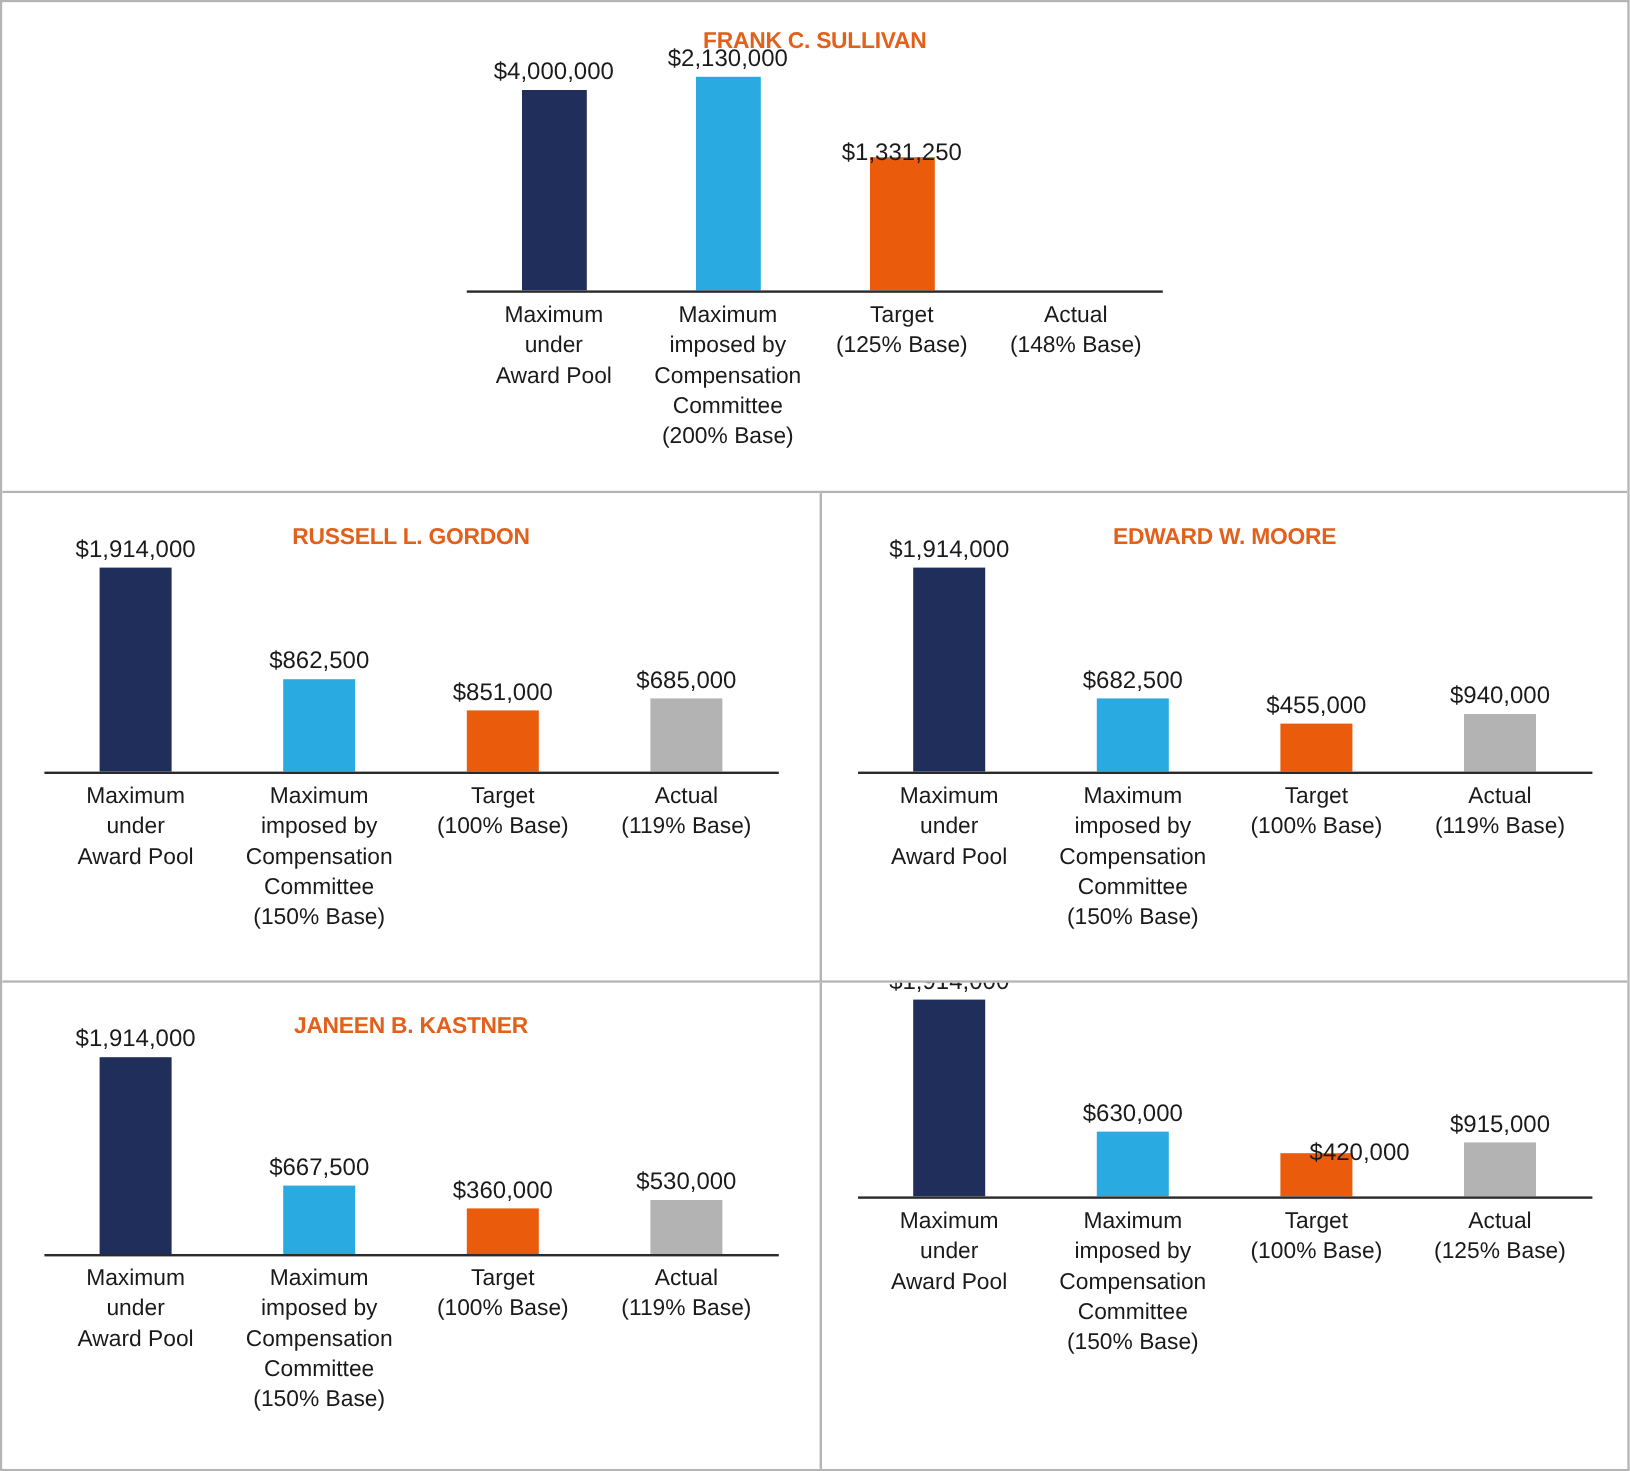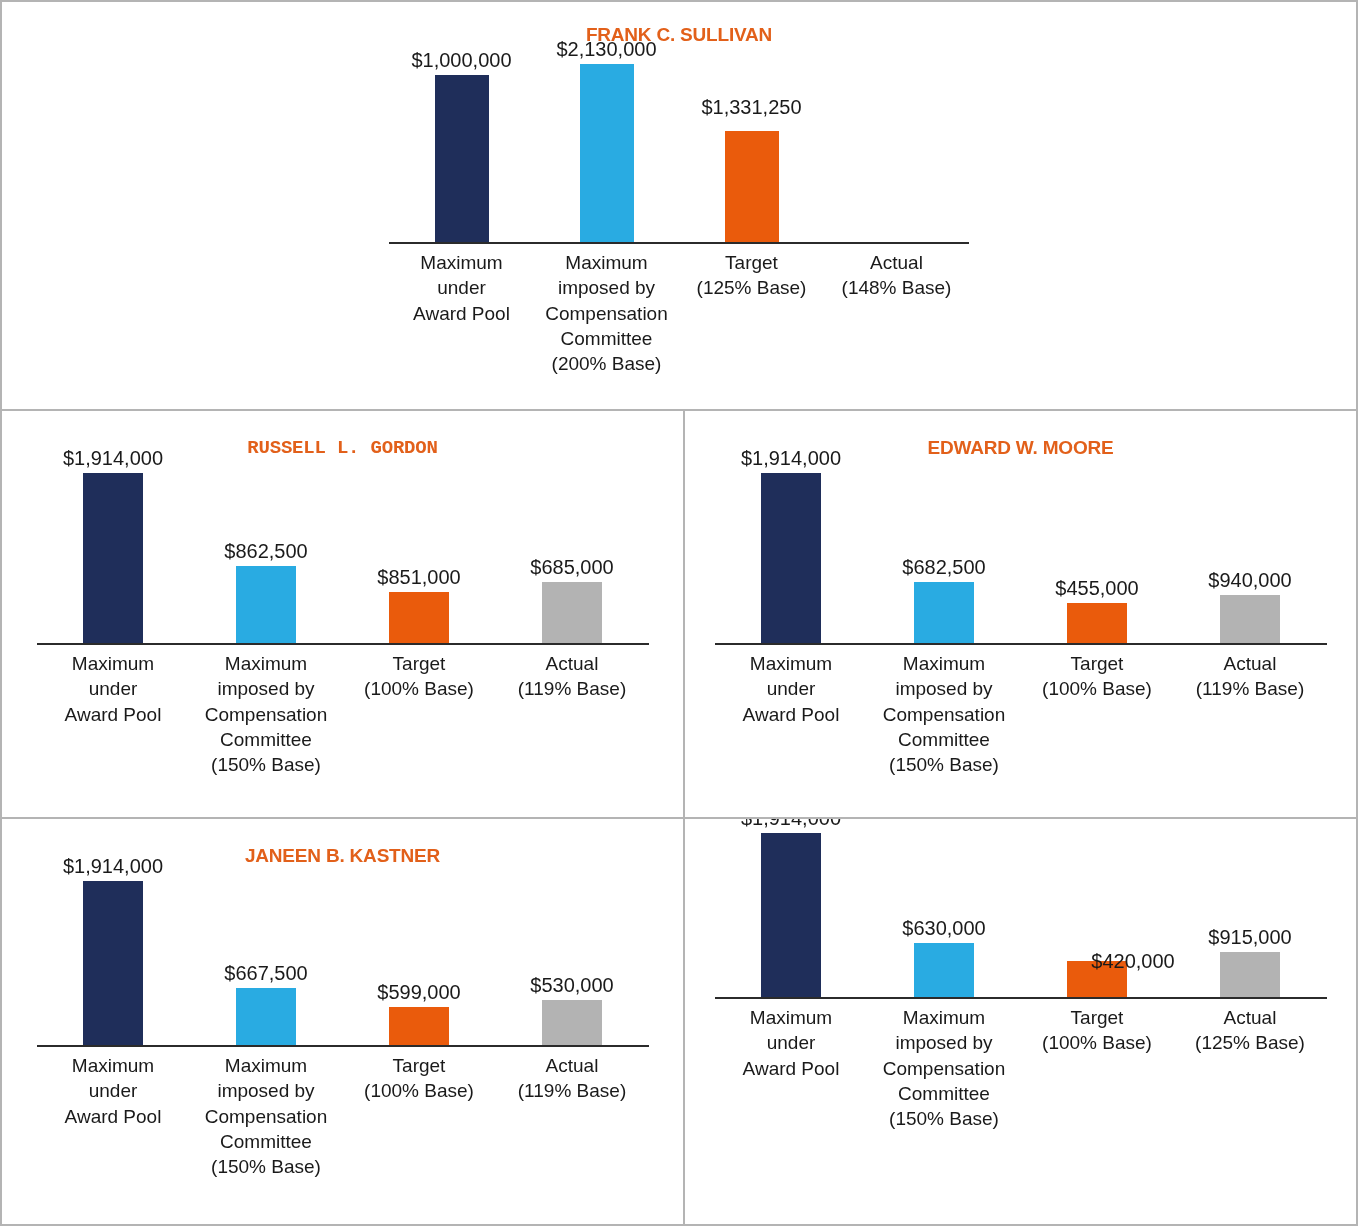--- a/index.html
+++ b/index.html
@@ -118,29 +118,29 @@
 <body>
 
 <div class="sheet">
 
   <div class="panel panel-top">
     <div class="chart-title" style="margin-top:22px;">FRANK C. SULLIVAN</div>
     <div class="chart" style="width:580px; height:250px; margin-top:18px;">
         <div style="position: absolute; left: 0px; right: 0px; top: 0px; height: 178px;">
           <div class="bar-col" style="left: 0px; width: 145px; height: 178px;">
             <div class="bar" title="$2,000,000" style="width: 54px; height: 167.136px; background: rgb(31, 46, 90);"></div>
-            <div class="bar-value" style="bottom: 171.136px;">$1,000,000</div>
+            <div class="bar-value" style="bottom: 171.136px;">$4,000,000</div>
           </div>
           <div class="bar-col" style="left: 145px; width: 145px; height: 178px;">
             <div class="bar" title="$2,130,000" style="width: 54px; height: 178px; background: rgb(41, 171, 226);"></div>
             <div class="bar-value" style="bottom: 182px;">$2,130,000</div>
           </div>
           <div class="bar-col" style="left: 290px; width: 145px; height: 178px;">
             <div class="bar" title="$1,331,250" style="width: 54px; height: 111.25px; background: rgb(234, 91, 12);"></div>
-            <div class="bar-value" style="bottom: 124px;">$1,331,250</div>
+            <div class="bar-value" style="bottom: 104px;">$1,331,250</div>
           </div>
         </div>
         <div class="axis-line" style="top: 178px; background: rgb(43, 43, 43);"></div>
         <div class="cat-labels" style="top: 180px;">
           <div class="cat-label">Maximum
 under
 Award Pool</div>
           <div class="cat-label">Maximum
 imposed by
 Compensation
@@ -148,21 +148,21 @@
 (200% Base)</div>
           <div class="cat-label">Target
 (125% Base)</div>
           <div class="cat-label">Actual
 (148% Base)</div>
         </div>
       </div>
   </div>
 
   <div class="panel panel-mid-left">
-    <div class="chart-title" style="margin-top:26px;font-family:Liberation Mono, monospace;">RUSSELL L. GORDON</div>
+    <div class="chart-title" style="margin-top:26px;">RUSSELL L. GORDON</div>
     <div class="chart" style="width:612px; height:232px; margin-top:14px;">
         <div style="position: absolute; left: 0px; right: 0px; top: 0px; height: 170px;">
           <div class="bar-col" style="left: 0px; width: 153px; height: 170px;">
             <div class="bar" title="$1,914,000" style="width: 60px; height: 170px; background: rgb(31, 46, 90);"></div>
             <div class="bar-value" style="bottom: 174px;">$1,914,000</div>
           </div>
           <div class="bar-col" style="left: 153px; width: 153px; height: 170px;">
             <div class="bar" title="$862,500" style="width: 60px; height: 76.6066px; background: rgb(41, 171, 226);"></div>
             <div class="bar-value" style="bottom: 80.6066px;">$862,500</div>
           </div>
@@ -239,21 +239,21 @@
           <div class="bar-col" style="left: 0px; width: 153px; height: 164px;">
             <div class="bar" title="$1,914,000" style="width: 60px; height: 164px; background: rgb(31, 46, 90);"></div>
             <div class="bar-value" style="bottom: 168px;">$1,914,000</div>
           </div>
           <div class="bar-col" style="left: 153px; width: 153px; height: 164px;">
             <div class="bar" title="$667,500" style="width: 60px; height: 57.1944px; background: rgb(41, 171, 226);"></div>
             <div class="bar-value" style="bottom: 61.1944px;">$667,500</div>
           </div>
           <div class="bar-col" style="left: 306px; width: 153px; height: 164px;">
             <div class="bar" title="$445,000" style="width: 60px; height: 38.1296px; background: rgb(234, 91, 12);"></div>
-            <div class="bar-value" style="bottom: 42.1296px;">$599,000</div>
+            <div class="bar-value" style="bottom: 42.1296px;">$360,000</div>
           </div>
           <div class="bar-col" style="left: 459px; width: 153px; height: 164px;">
             <div class="bar" title="$530,000" style="width: 60px; height: 45.4127px; background: rgb(179, 179, 179);"></div>
             <div class="bar-value" style="bottom: 49.4127px;">$530,000</div>
           </div>
         </div>
         <div class="axis-line" style="top: 164px; background: rgb(43, 43, 43);"></div>
         <div class="cat-labels" style="top: 166px;">
           <div class="cat-label">Maximum
 under

